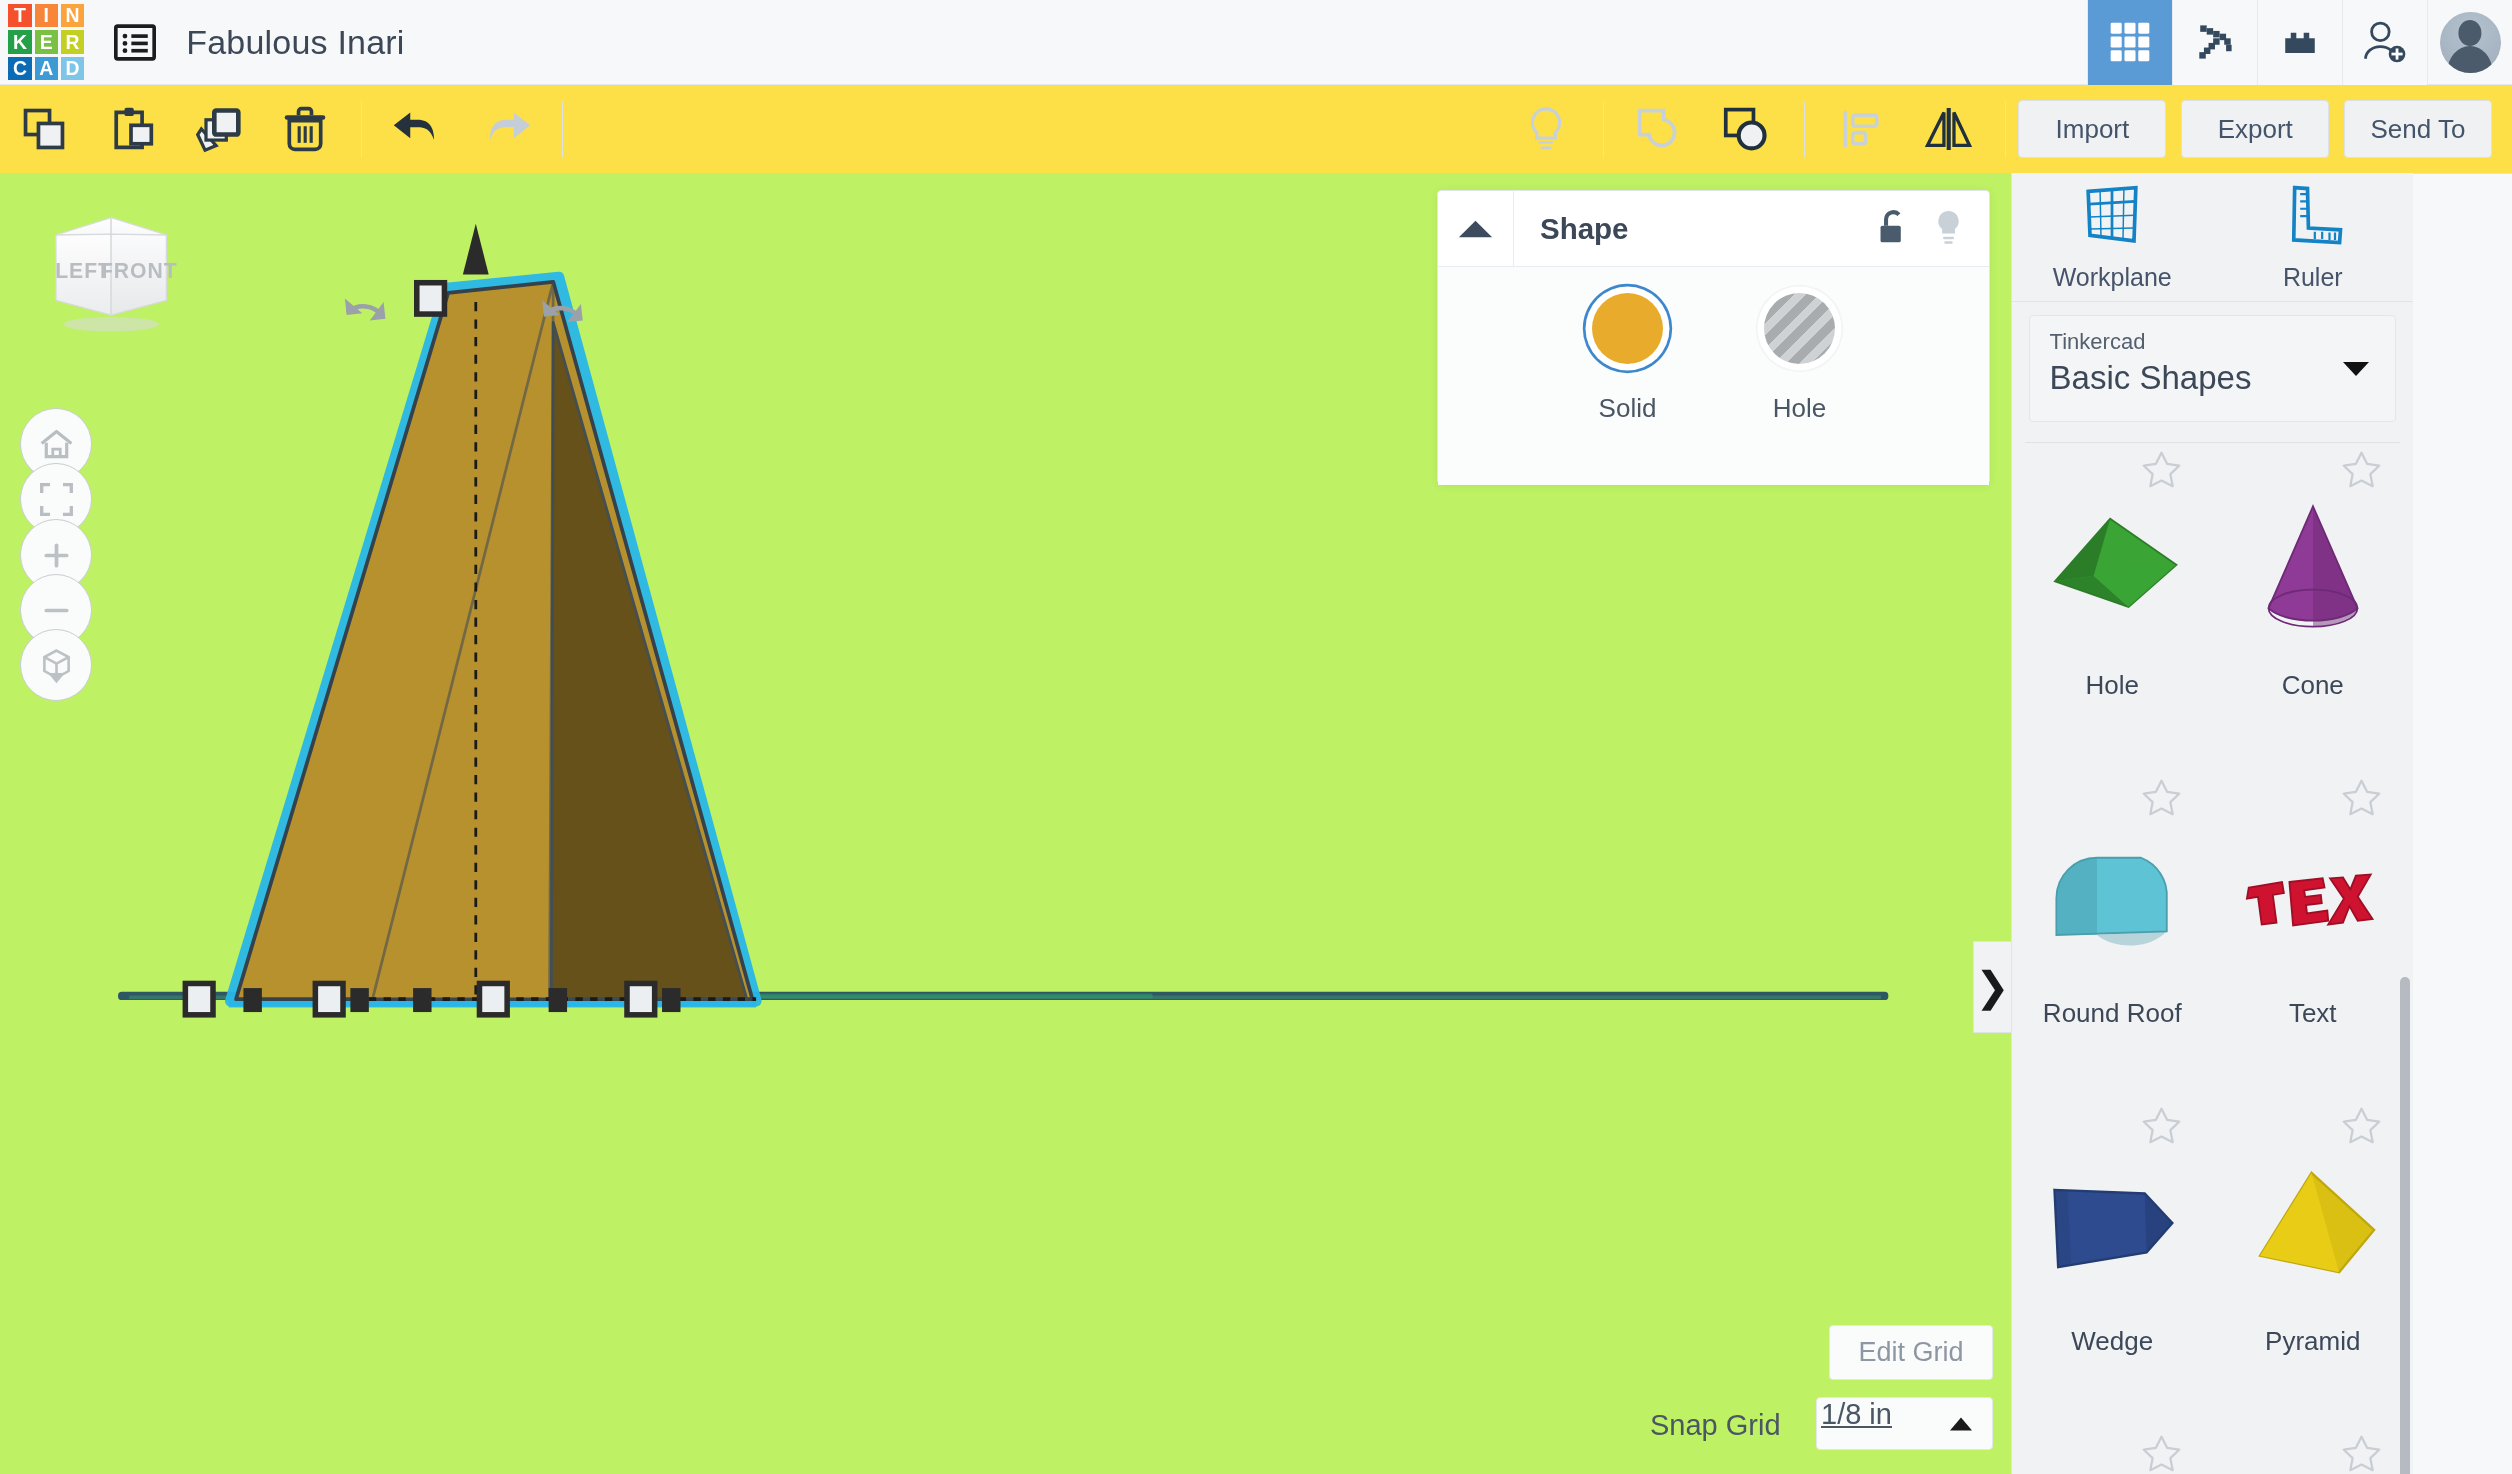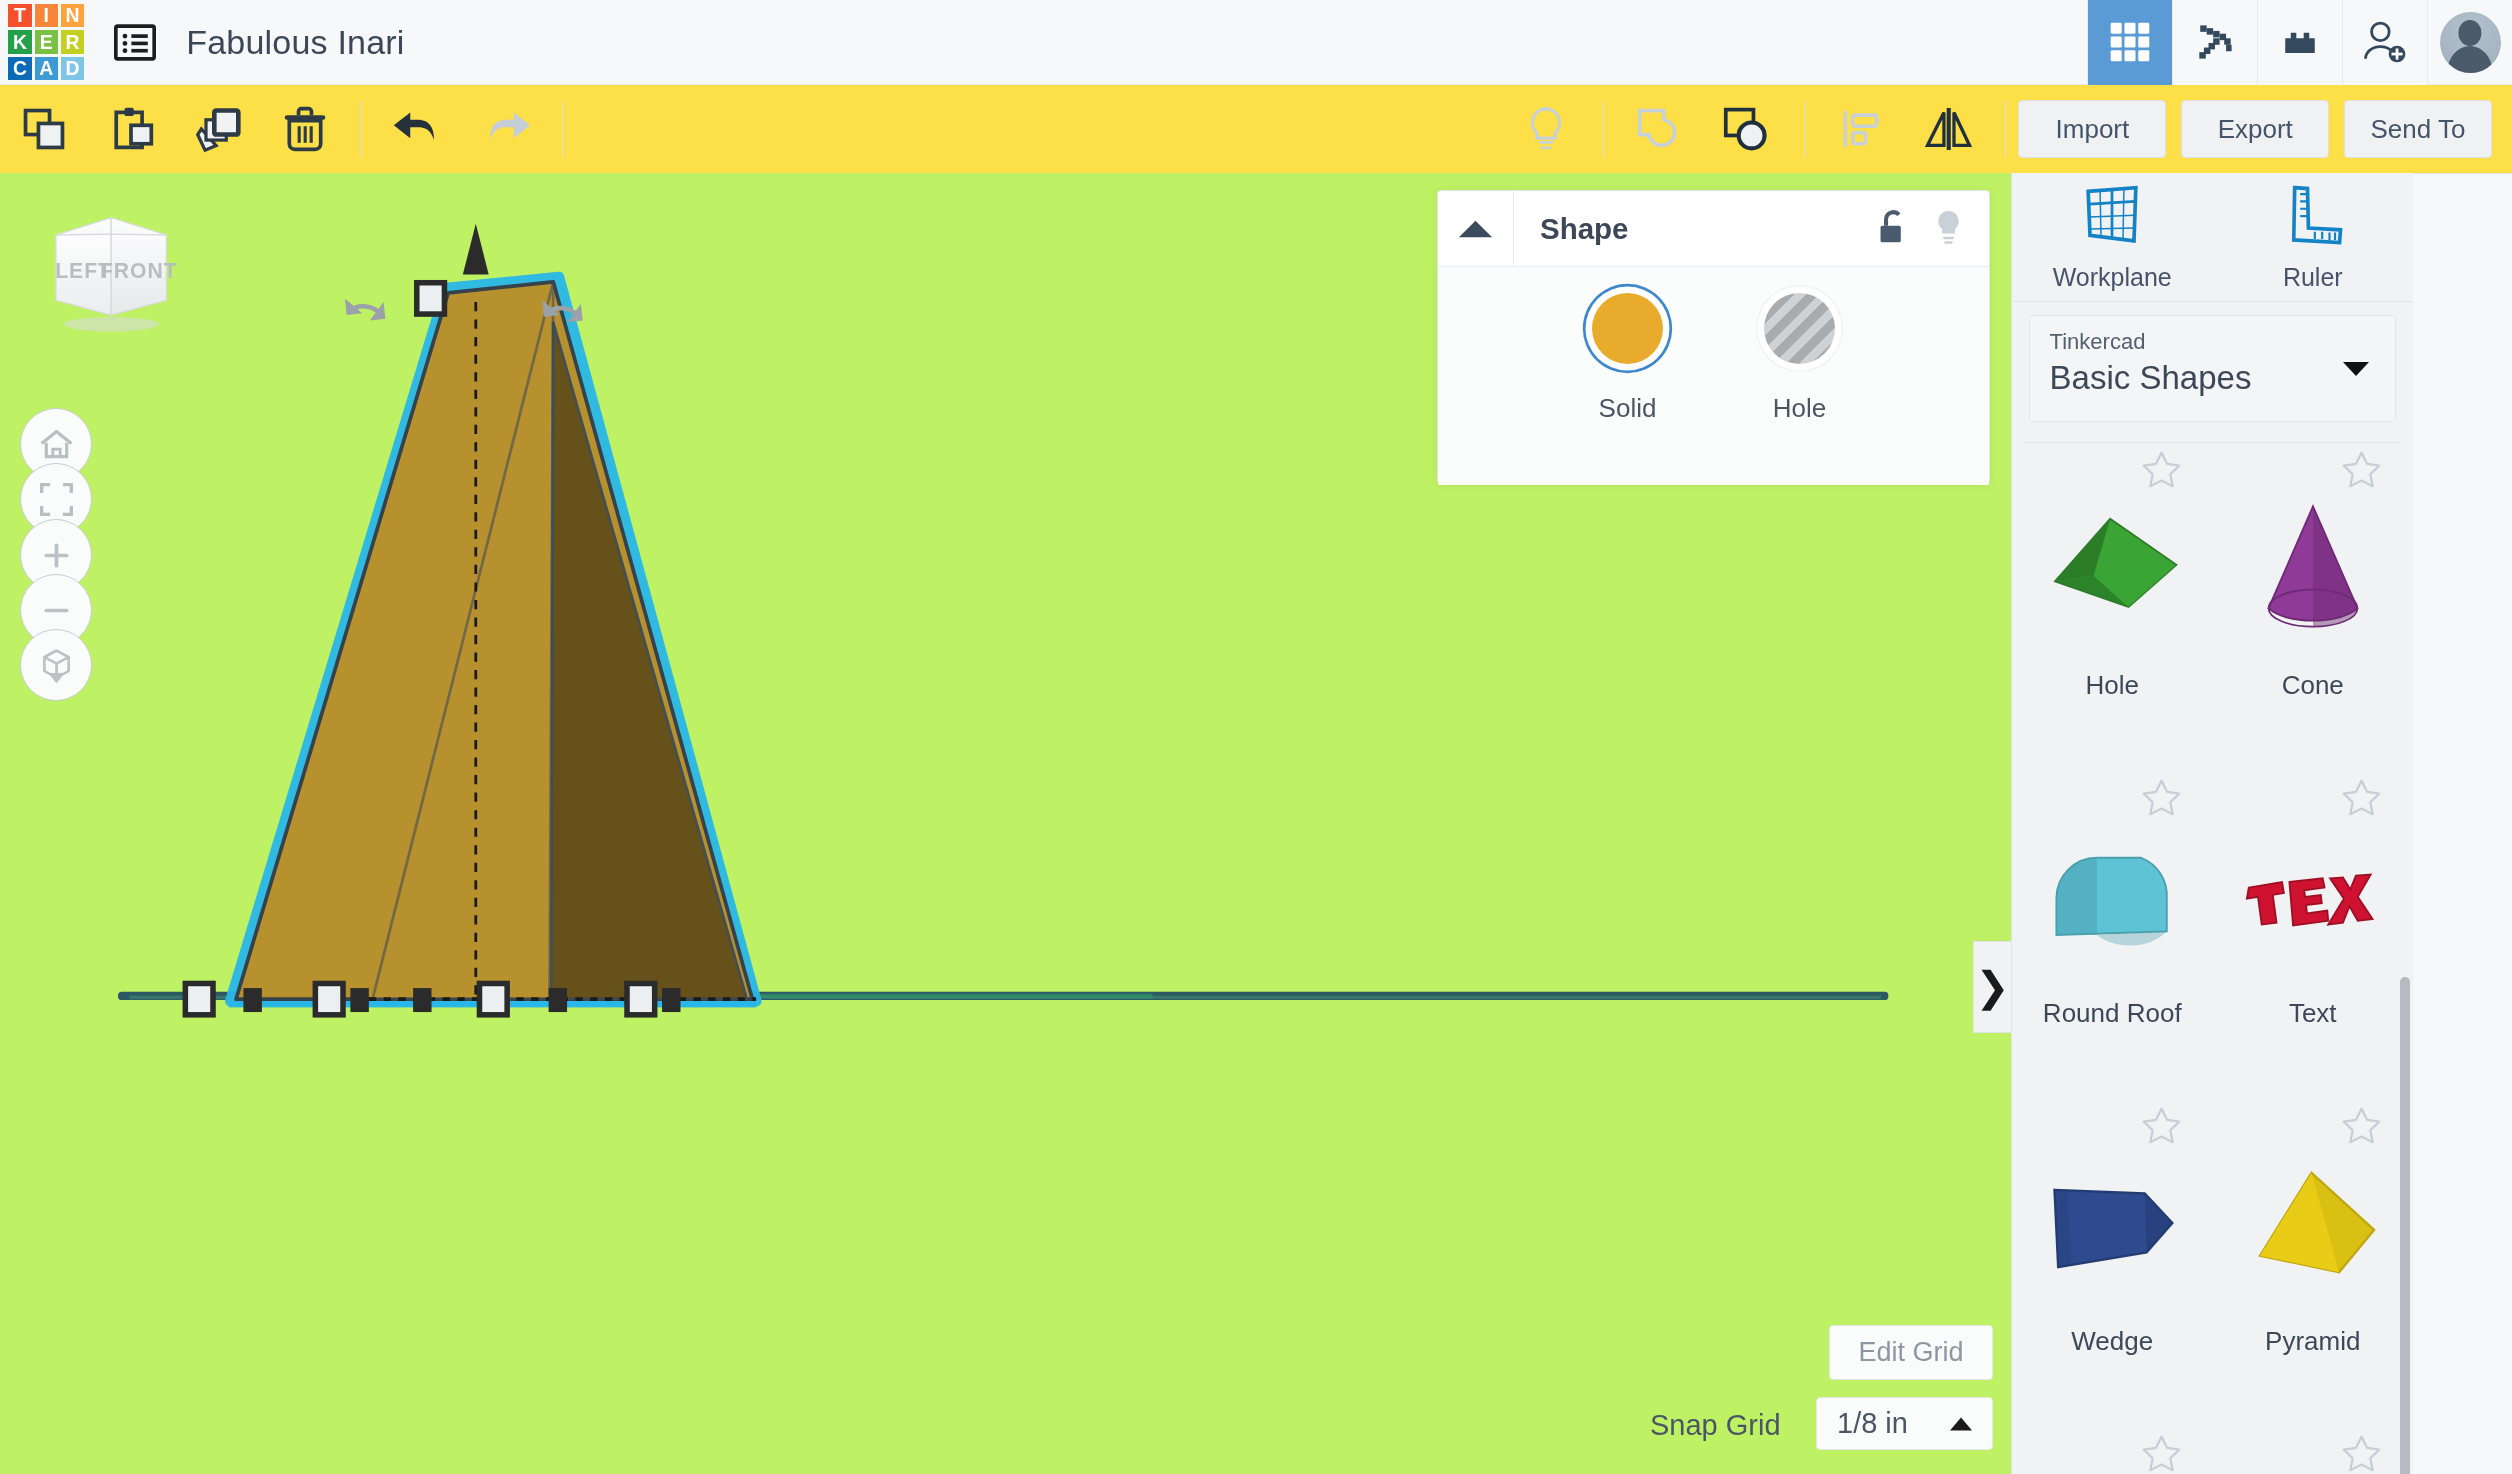--- a/index.html
+++ b/index.html
@@ -178,22 +178,22 @@
     border: 0.9px solid #e3e7eb; border-radius: 4px; background: #fafbfb;
     display: flex; align-items: center; justify-content: center;
     font-size: 27px; color: #8d97a3;
   }
   .snap-label {
     position: absolute; left: 1650px; top: 1409px; font-size: 29px; color: #4a5663;
   }
   .snap-select {
     position: absolute; left: 1816px; top: 1397px; width: 177px; height: 53px;
     border: 0.9px solid #e3e7eb; border-radius: 4.6px; background: #fafbfb;
-    display: flex; align-items: center; padding-left: 20px;
-    font-size: 29px; color: #4a5663;
+    display: flex; align-items: flex-start; padding-left: 4px;
+    font-size: 29px; color: #4a5663; text-decoration: underline;
   }
   .snap-caret {
     position: absolute; right: 20px; top: 50%; transform: translateY(-50%);
     width: 0; height: 0; border-left: 11px solid transparent; border-right: 11px solid transparent;
     border-bottom: 13px solid #1a1a1a;
   }
 </style>
 </head>
 <body>
 

